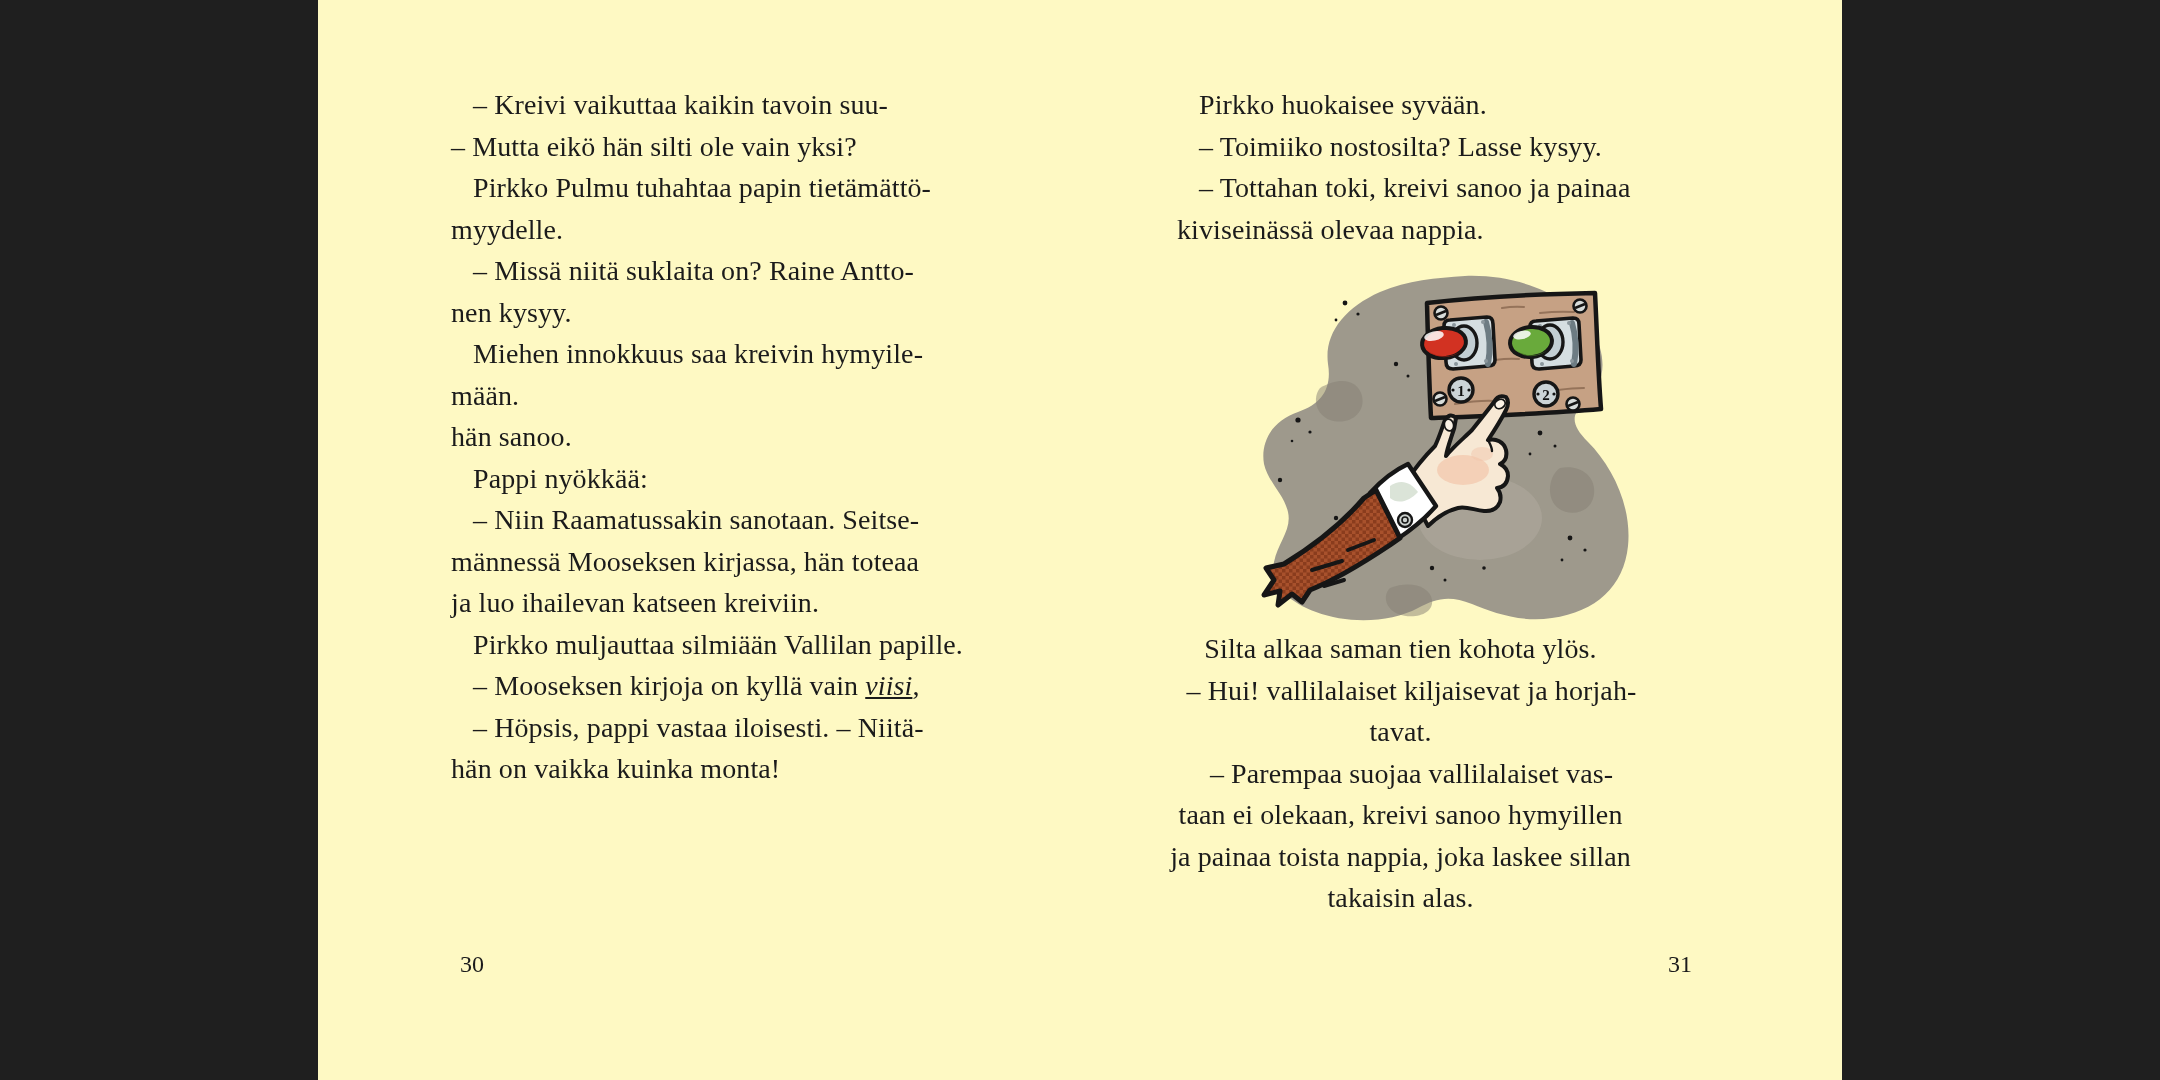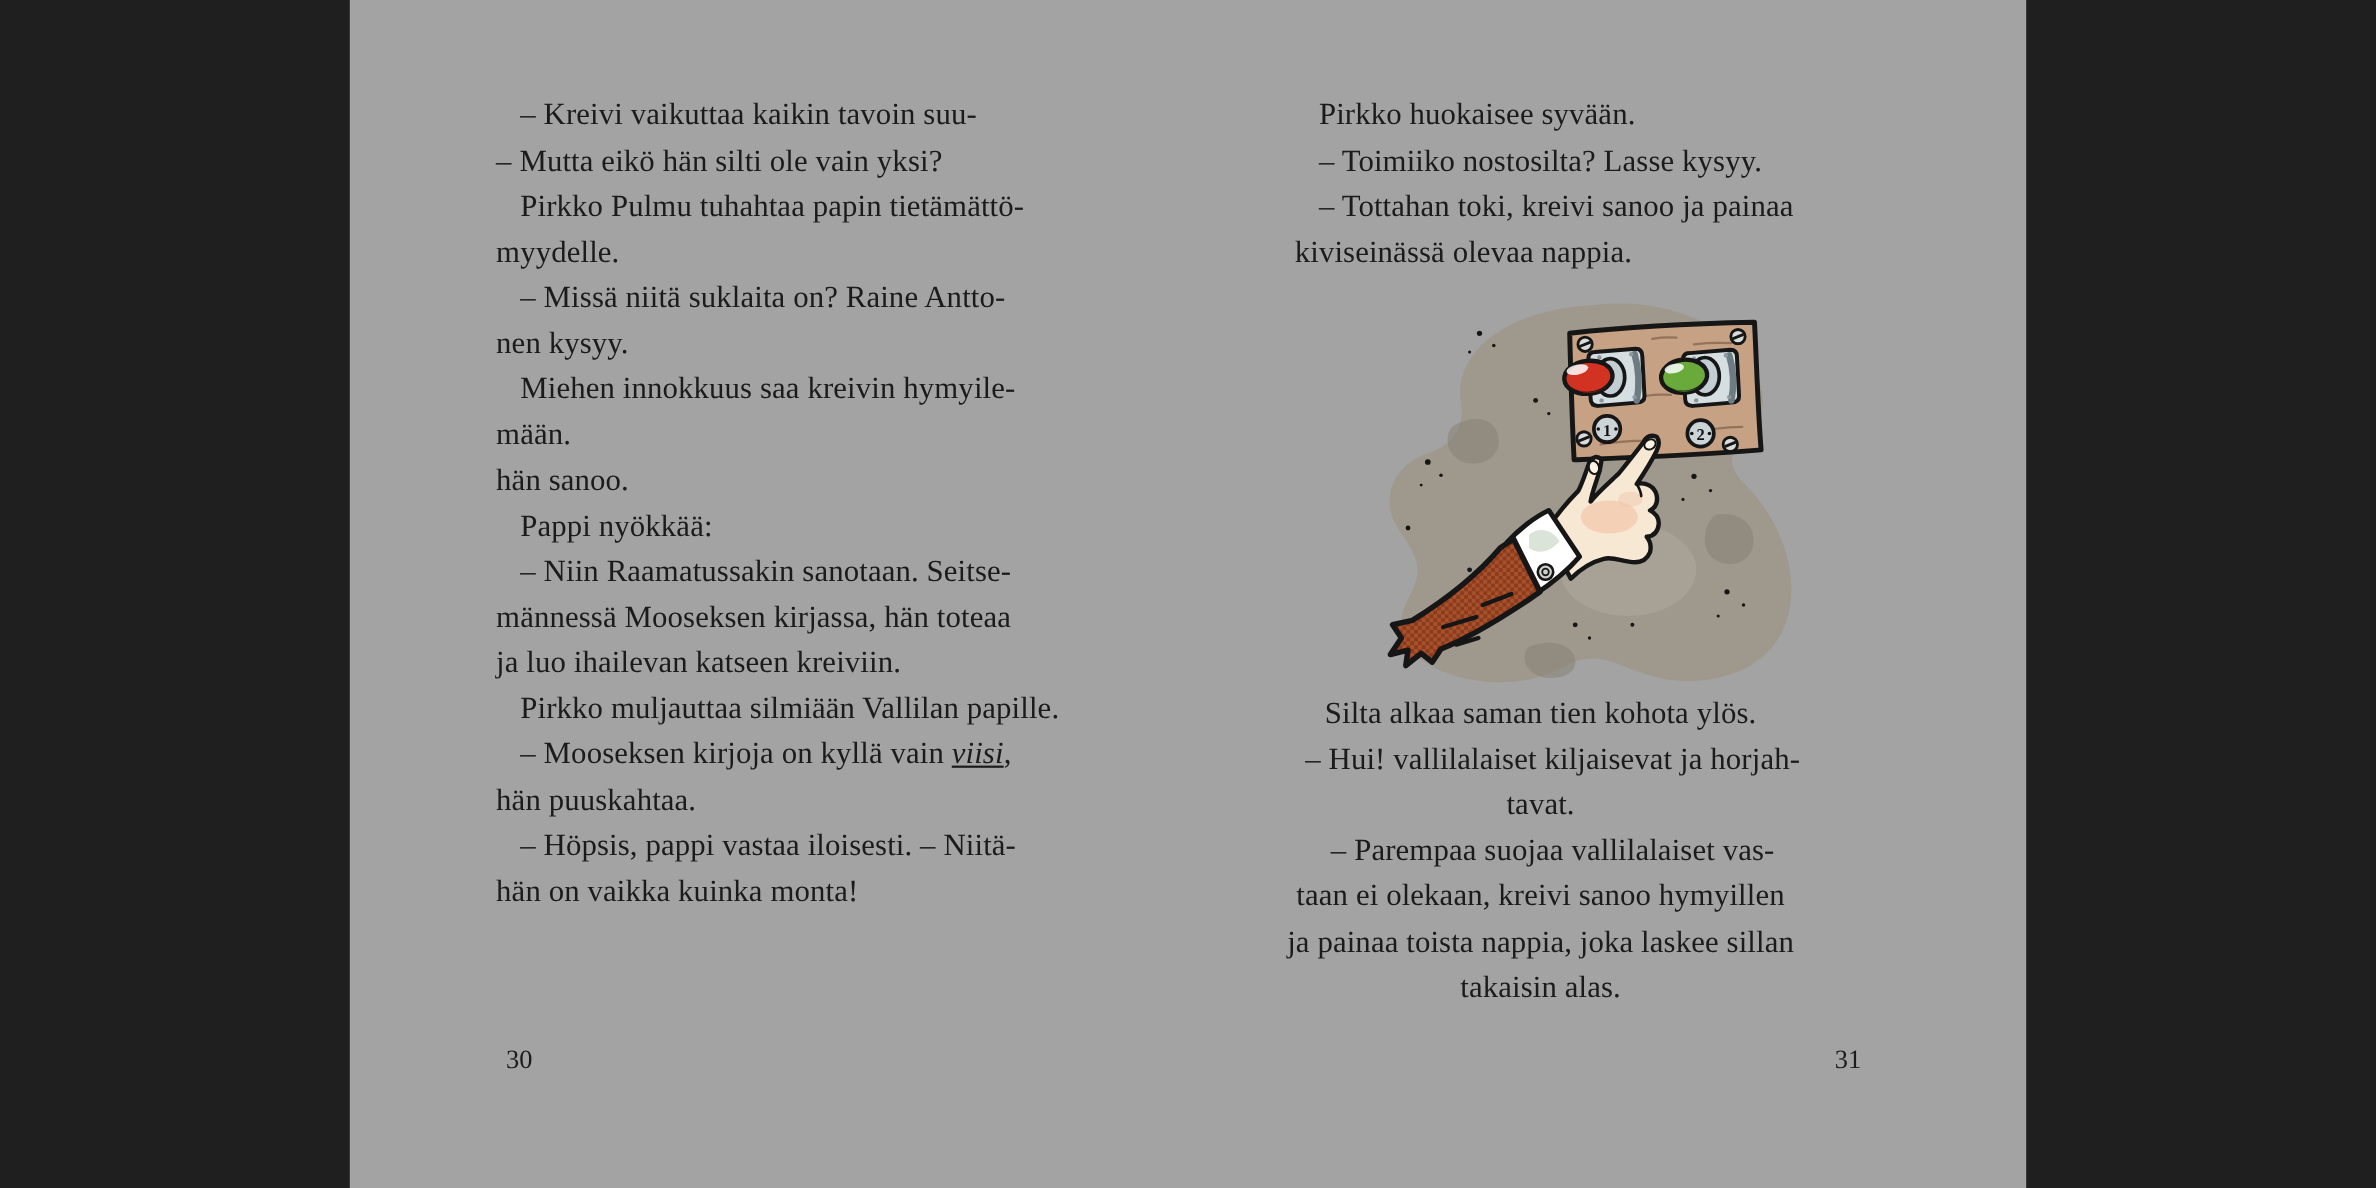--- a/index.html
+++ b/index.html
@@ -1,16 +1,16 @@
 <!DOCTYPE html>
 <html><head>
 <meta charset="utf-8">
 <style>
   html,body{margin:0;padding:0;background:#1f1f1f;}
-  .stage{position:relative;width:2160px;height:1080px;background:#a3a3a3;overflow:hidden;
+  .stage{position:relative;width:2160px;height:1080px;background:#fef9c3;overflow:hidden;
          font-family:"Liberation Serif", serif;color:#1b1b1b;}
   .letterbox{position:absolute;top:0;height:1080px;background:#1f1f1f;}
   .letterbox.left{left:0;width:318px;}
   .letterbox.right{left:1842px;width:318px;}
   .textcol{position:absolute;font-size:28px;line-height:41.5px;letter-spacing:.1px;}
   .col-left-page{left:451px;top:84px;width:535px;}
   .col-right-top{left:1177px;top:84px;width:535px;}
   .col-right-bottom{left:1133px;top:628px;width:535px;text-align:center;}
   .line{height:41.5px;white-space:nowrap;}
   .line.indent{padding-left:22px;}
@@ -37,21 +37,20 @@
     <div class="line">nen kysyy.</div>
     <div class="line indent">Miehen innokkuus saa kreivin hymyile-</div>
     <div class="line">mään.</div>
     <div class="line">hän sanoo.</div>
     <div class="line indent">Pappi nyökkää:</div>
     <div class="line indent">– Niin Raamatussakin sanotaan. Seitse-</div>
     <div class="line">männessä Mooseksen kirjassa, hän toteaa</div>
     <div class="line">ja luo ihailevan katseen kreiviin.</div>
     <div class="line indent">Pirkko muljauttaa silmiään Vallilan papille.</div>
     <div class="line indent"><span>– Mooseksen kirjoja on kyllä vain </span><span class="it">viisi</span><span>,</span></div>
-    <div class="line">hän puuskahtaa.</div>
     <div class="line indent">– Höpsis, pappi vastaa iloisesti. – Niitä-</div>
     <div class="line">hän on vaikka kuinka monta!</div>
   </div>
   <div class="pagenum left">30</div>
 
   <div class="textcol col-right-top">
     <div class="line indent">Pirkko huokaisee syvään.</div>
     <div class="line indent">– Toimiiko nostosilta? Lasse kysyy.</div>
     <div class="line indent">– Tottahan toki, kreivi sanoo ja painaa</div>
     <div class="line">kiviseinässä olevaa nappia.</div>

